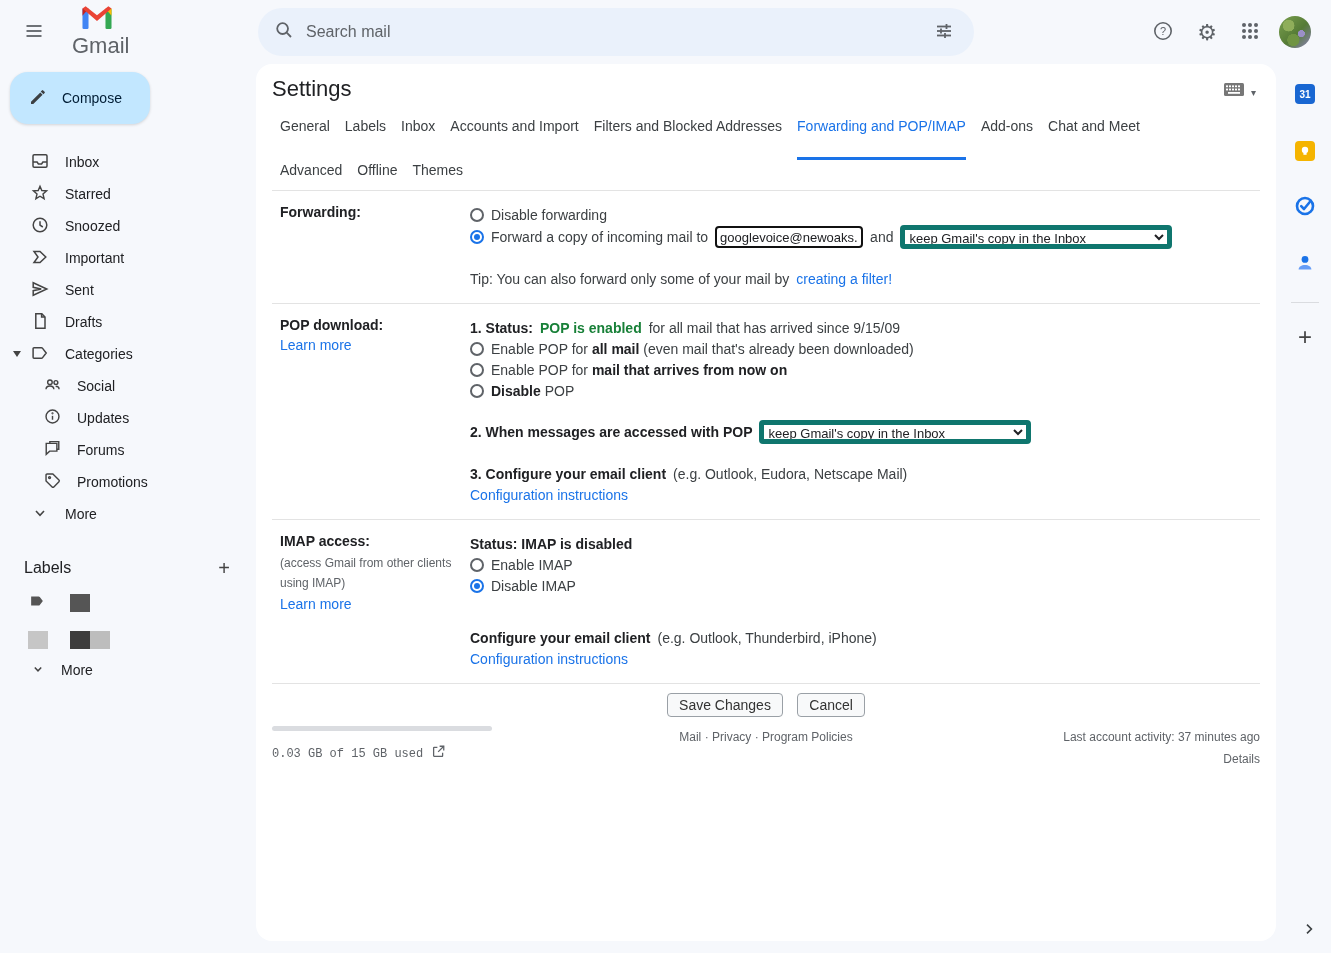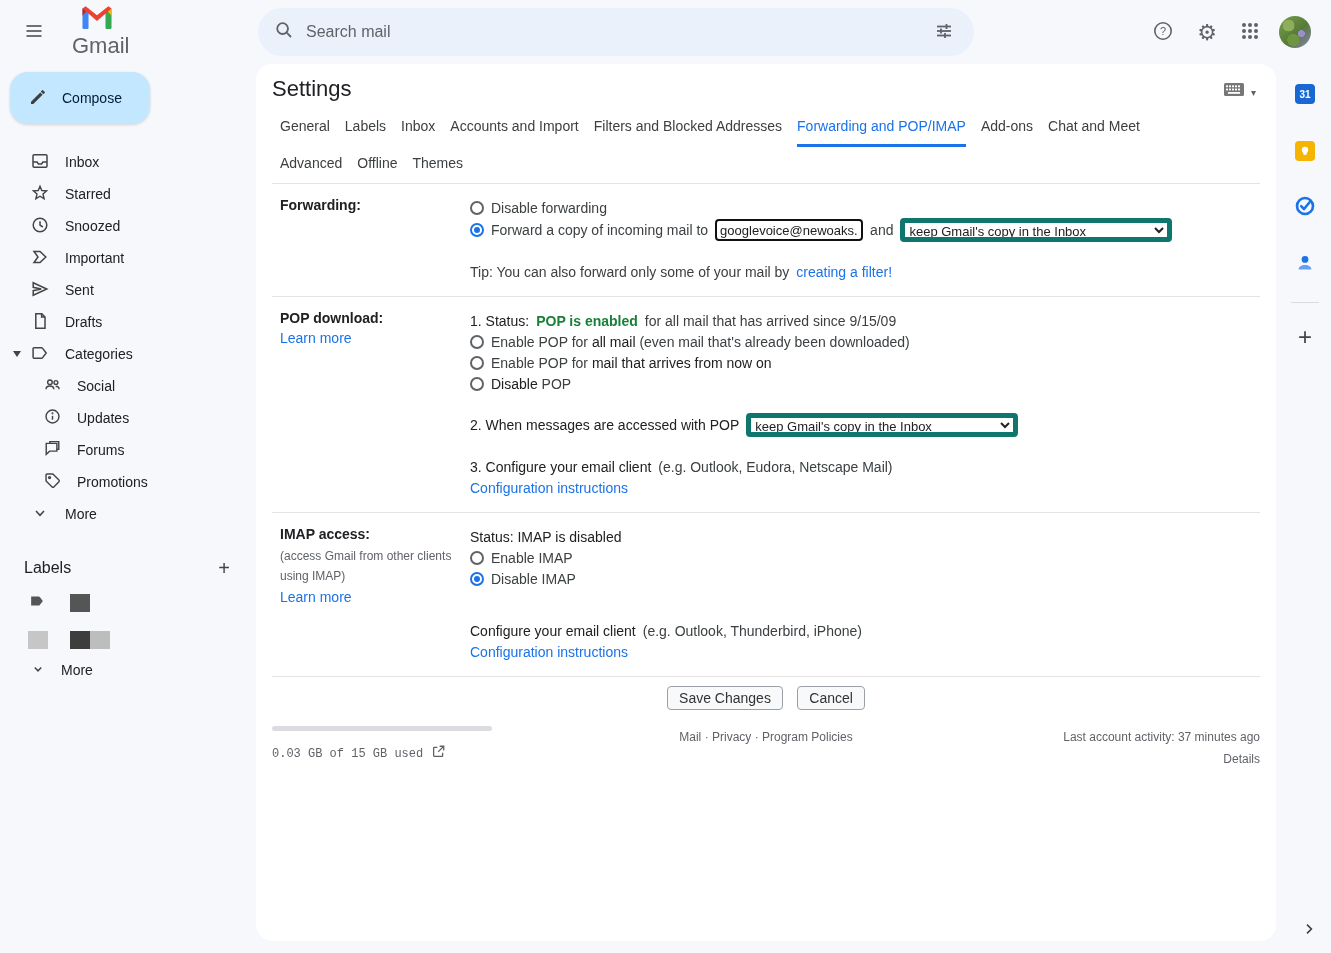--- a/index.html
+++ b/index.html
@@ -41,29 +41,29 @@
   
   .card { position:absolute; left:256px; top:64px; width:1020px; height:877px; background:#fff; border-radius:16px; }
   .card-header { display:flex; justify-content:space-between; align-items:flex-start; padding:12px 20px 0 16px; }
   .page-title { font-size:22px; font-weight:400; color:#202124; }
   .kbd-widget { display:flex; align-items:center; gap:6px; margin-top:6px; cursor:pointer; }
   .kbd-arrow { font-size:10px; color:#5f6368; }
   .inner { margin:0 16px; }
   .tabs { padding:16px 0 0 8px; border-bottom:1px solid #e3e3e3; }
   .tabrow { display:flex; }
   .tab { font-size:14px; color:#3c4043; margin-right:15px; padding-bottom:12px; cursor:pointer; white-space:nowrap; }
-  .tab.active { color:#1a73e8; border-bottom:3px solid #1a73e8; padding-bottom:10px; }
-  .tabrow2 { margin-top:8px; }
+  .tab.active { color:#1a73e8; border-bottom:3px solid #1a73e8; padding-bottom:23px; }
+  .tabrow2 { margin-top:2px; }
 
   .section { display:flex; border-bottom:1px solid #e3e3e3; padding:13px 0 14px; }
   .sec-label { width:198px; padding-left:8px; flex-shrink:0; font-size:14px; }
   .sec-label .sl-title { font-weight:bold; color:#202124; }
   .sec-label .sl-sub { font-size:12px; color:#5f6368; max-width:182px; line-height:1.7; margin-top:4px; }
   .sec-content { flex:1; font-size:14px; color:#3c4043; }
-  .b { font-weight:normal; color:#202124; }
+  .b { font-weight:bold; color:#202124; }
   .green { color:#188038; font-weight:bold; }
   a.link { color:#1a73e8; text-decoration:none; cursor:pointer; }
   .row { display:flex; align-items:center; gap:7px; min-height:21px; }
   .radio { width:14px; height:14px; border:2px solid #5f6368; border-radius:50%; flex-shrink:0; display:inline-block; position:relative; cursor:pointer; }
   .radio.checked { border-color:#1a73e8; }
   .radio.checked::after { content:""; position:absolute; left:2px; top:2px; width:6px; height:6px; border-radius:50%; background:#1a73e8; }
   .fwd-input { width:148px; height:22px; border:2px solid #111; border-radius:4px; font-size:13px; padding:0 3px; color:#202124; outline:none; font-family:"Liberation Sans", sans-serif; }
   select.sel { width:272px; height:24px; font-size:13px; color:#202124; border:5px solid #0f766e; border-radius:4px; background:#fff; font-family:"Liberation Sans", sans-serif; }
   .gap { height:19px; }
   .smallgap { height:12px; }

